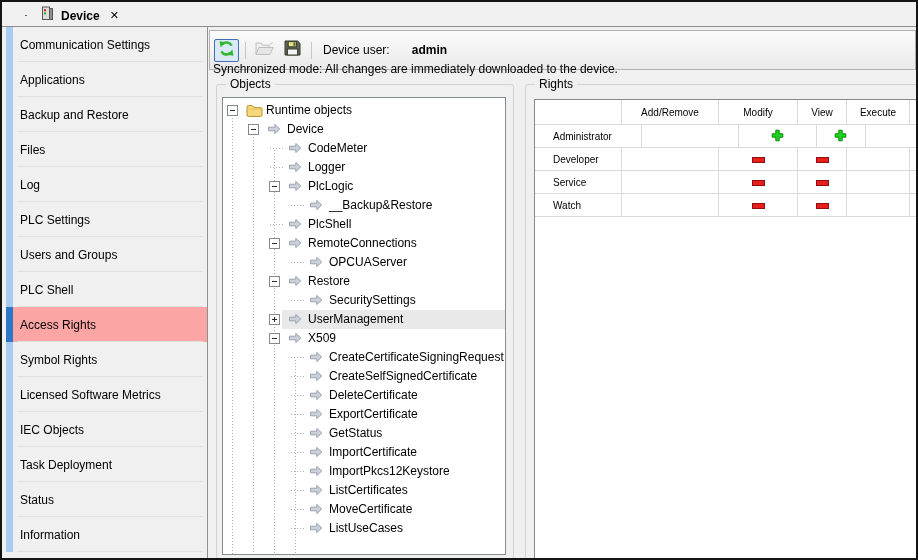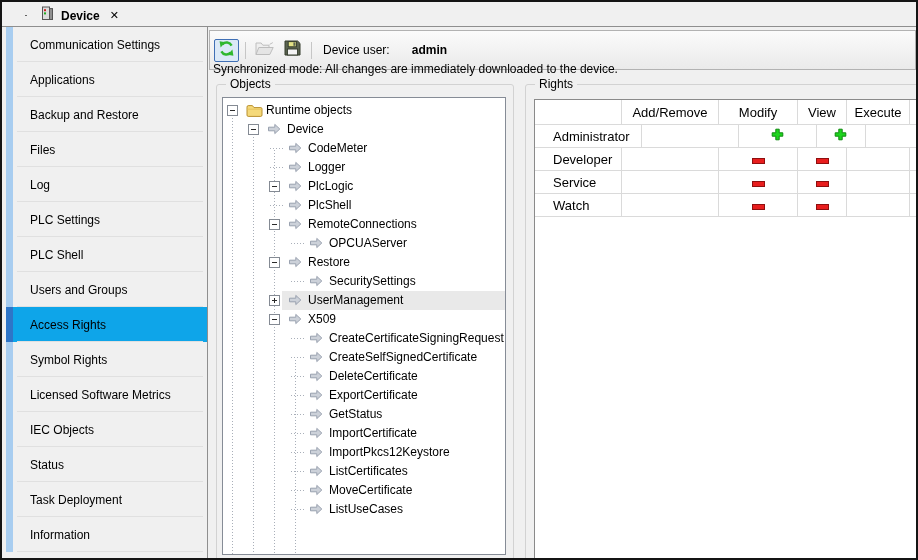--- a/index.html
+++ b/index.html
@@ -13,24 +13,24 @@
   
   .tabstrip{position:absolute;left:2px;top:2px;right:2px;height:24px;background:#f0f0f0;border-bottom:1px solid #8e8e8e;z-index:5;}
   .tab{position:absolute;left:24px;top:2px;height:23px;display:flex;align-items:center;gap:7px;padding:0 10px 0 6px;z-index:6;}
   .tab-bg{position:absolute;inset:0 -2px -1px -7px;background:#fafafa;border:1px solid #5a5a5a;border-bottom:none;border-radius:5px 6px 0 0;transform:skewX(-14deg);}
   .tab>*{position:relative;}
   .tab-label{font-size:12px;font-weight:bold;}
   .tab-close{font-size:11px;font-weight:bold;margin-left:3px;cursor:default;}
 
   
   .sidebar{position:absolute;left:6px;top:27px;width:201px;bottom:2px;background:#f0f0f0;border-right:1px solid #8f8f8f;z-index:4;}
-  .side-item{position:relative;height:35px;display:flex;align-items:center;padding-left:24px;font-size:12px;cursor:default;}
+  .side-item{position:relative;height:35px;display:flex;align-items:center;padding-left:14px;font-size:12px;cursor:default;}
   .side-item .bar{position:absolute;left:0;top:0;bottom:0;width:7px;background:var(--accent-bar);}
   .side-item .sep{position:absolute;left:11px;right:4px;bottom:0;height:1px;background:#e0e0e0;}
-  .side-item.selected{background:#0ea5e9;}
+  .side-item.selected{background:#fca5a5;}
   .side-item.selected .bar{background:var(--accent-selected);}
 
   
   .toolbar{position:absolute;left:209px;top:30px;right:2px;height:40px;box-sizing:border-box;border:1px solid #b2b2b2;background:linear-gradient(#fbfbfb,#eaeaea);display:flex;align-items:center;padding:0 4px;gap:3px;z-index:4;}
   .tool-btn{width:23px;height:21px;display:flex;align-items:center;justify-content:center;border:1px solid transparent;border-radius:2px;}
   .tool-btn.active{border-color:#3f6fb5;background:#dbe9f7;}
   .tool-btn.disabled{opacity:.6;}
   .tb-sep{width:1px;height:17px;background:#c6c6c6;margin:0 3px;}
   .tb-label{font-size:12px;margin-left:5px;}
   .tb-value{font-size:12px;font-weight:bold;margin-left:19px;}
@@ -53,21 +53,21 @@
   .trow .exp i{position:absolute;left:2px;right:2px;top:4px;height:1px;background:#2b2b2b;}
   .trow .exp.plus b{position:absolute;top:2px;bottom:2px;left:4px;width:1px;background:#2b2b2b;}
   .trow .stub{position:absolute;top:9px;width:13px;height:1px;background:repeating-linear-gradient(to right,#a9afb9 0 1px,transparent 1px 3px);z-index:1;}
   .trow .nicon{position:absolute;top:3px;z-index:2;line-height:0;}
   .trow .nlabel{position:absolute;top:0;line-height:19px;white-space:nowrap;z-index:2;}
   .guide{position:absolute;width:1px;background:repeating-linear-gradient(to bottom,#a9afb9 0 1px,transparent 1px 3px);z-index:1;}
 
   
   .rights-body{position:absolute;left:8px;top:14px;right:0;bottom:4px;background:#fff;border-top:1px solid #8a8a8a;border-left:1px solid #8a8a8a;overflow:hidden;}
   .rt-row{display:flex;}
-  .rt-cell{box-sizing:border-box;border-right:1px solid #dadada;border-bottom:1px solid #dadada;font-size:13px;display:flex;align-items:center;justify-content:center;}
+  .rt-cell{box-sizing:border-box;border-right:1px solid #dadada;border-bottom:1px solid #dadada;font-size:10px;display:flex;align-items:center;justify-content:center;}
   .rt-cell.fill{border-right:none;flex:1 0 auto;}
   .rt-head .rt-cell{height:25px;}
   .rt-data .rt-cell{height:23px;}
   .rt-cell.rowhead{justify-content:flex-start;padding-left:18px;}
 </style>
 </head>
 <body>
 
 <div class="screen">
   <div class="frame"></div>
@@ -112,28 +112,28 @@
         <span>Log</span>
         <span class="sep"></span>
       </div>
       <div class="side-item">
         <span class="bar"></span>
         <span>PLC Settings</span>
         <span class="sep"></span>
       </div>
       <div class="side-item">
         <span class="bar"></span>
+        <span>Users and Groups</span>
+        <span class="sep"></span>
+      </div>
+      <div class="side-item">
+        <span class="bar"></span>
         <span>PLC Shell</span>
         <span class="sep"></span>
       </div>
-      <div class="side-item">
-        <span class="bar"></span>
-        <span>Users and Groups</span>
-        <span class="sep"></span>
-      </div>
       <div class="side-item selected">
         <span class="bar"></span>
         <span>Access Rights</span>
         <span class="sep"></span>
       </div>
       <div class="side-item">
         <span class="bar"></span>
         <span>Symbol Rights</span>
         <span class="sep"></span>
       </div>
@@ -142,26 +142,26 @@
         <span>Licensed Software Metrics</span>
         <span class="sep"></span>
       </div>
       <div class="side-item">
         <span class="bar"></span>
         <span>IEC Objects</span>
         <span class="sep"></span>
       </div>
       <div class="side-item">
         <span class="bar"></span>
+        <span>Task Deployment</span>
+        <span class="sep"></span>
+      </div>
+      <div class="side-item">
+        <span class="bar"></span>
         <span>Status</span>
-        <span class="sep"></span>
-      </div>
-      <div class="side-item">
-        <span class="bar"></span>
-        <span>Task Deployment</span>
         <span class="sep"></span>
       </div>
       <div class="side-item">
         <span class="bar"></span>
         <span>Information</span>
         <span class="sep"></span>
       </div>
     </div>
 
   <div class="toolbar">
@@ -242,20 +242,27 @@
           <div class="trow">
             <span class="exp minus" style="left:46px">
               <i></i>
             </span>
             <span class="nicon" style="left:65px"><svg width="14" height="12" viewBox="0 0 14 12">
                 <path d="M1.5 4.2 h6.3 V1.4 L12.8 6 7.8 10.6 V7.8 H1.5 Z" fill="#ccd1d9" stroke="#99a1af" stroke-width="1"></path>
               </svg></span>
             <span class="nlabel" style="left:85px">PlcLogic</span>
           </div>
           <div class="trow">
+            <span class="stub" style="left:68px"></span>
+            <span class="nicon" style="left:86px"><svg width="14" height="12" viewBox="0 0 14 12">
+                <path d="M1.5 4.2 h6.3 V1.4 L12.8 6 7.8 10.6 V7.8 H1.5 Z" fill="#ccd1d9" stroke="#99a1af" stroke-width="1"></path>
+              </svg></span>
+            <span class="nlabel" style="left:106px">__Backup&amp;Restore</span>
+          </div>
+          <div class="trow">
             <span class="stub" style="left:47px"></span>
             <span class="nicon" style="left:65px"><svg width="14" height="12" viewBox="0 0 14 12">
                 <path d="M1.5 4.2 h6.3 V1.4 L12.8 6 7.8 10.6 V7.8 H1.5 Z" fill="#ccd1d9" stroke="#99a1af" stroke-width="1"></path>
               </svg></span>
             <span class="nlabel" style="left:85px">PlcShell</span>
           </div>
           <div class="trow">
             <span class="exp minus" style="left:46px">
               <i></i>
             </span>

